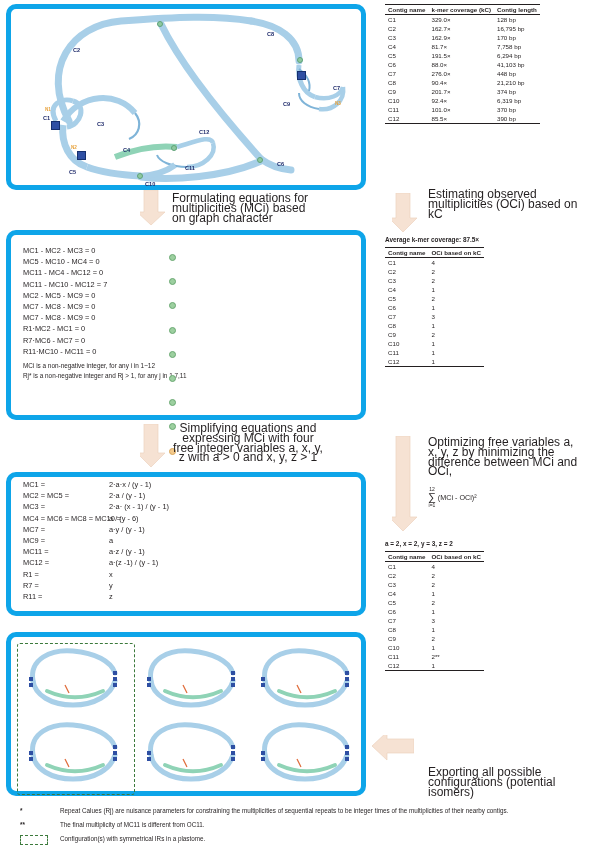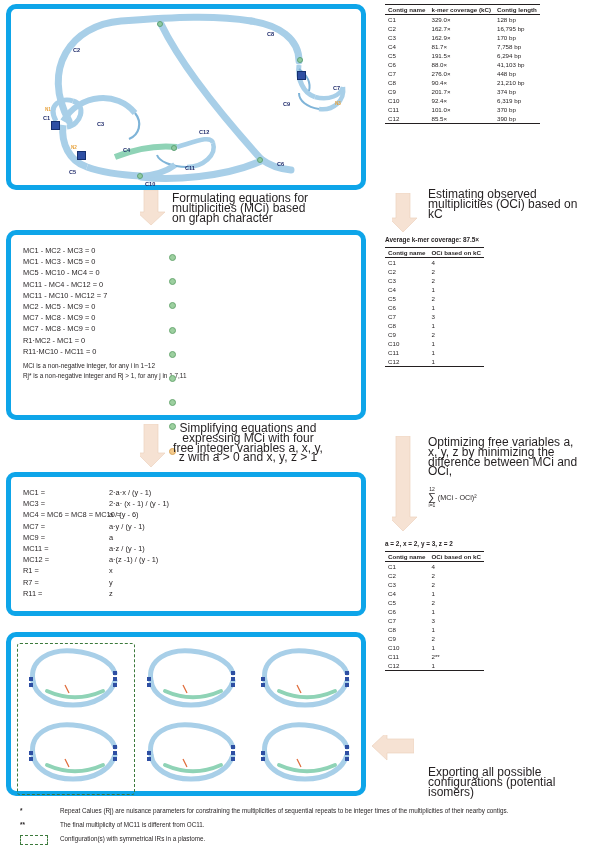--- a/index.html
+++ b/index.html
@@ -169,28 +169,28 @@
 </svg>
 <div class="arrowtext" style="left:172px;top:194px;width:150px;">Formulating equations for multiplicities (MCi) based on graph character</div>
 
 <svg class="arrw" style="left:392px;top:193px;" width="26" height="40">
   <polygon points="4,0 18,0 18,25 25,25 11,39 -3,25 4,25" fill="#f6e2d3" stroke="#ecd3bf" stroke-width="0.7"></polygon>
 </svg>
 <div class="arrowtext" style="left:428px;top:190px;width:150px;">Estimating observed multiplicities (OCi) based on kC</div>
 
 <div class="panel" style="left:6px;top:230px;width:360px;height:190px;padding:10px 12px;">
   <div class="eq">MC1 - MC2 - MC3 = 0</div>
-  <div class="eq">MC1 - MC3 - MC5 = 0</div>
   <div class="eq">MC5 - MC10 - MC4 = 0</div>
   <div class="eq">MC11 - MC4 - MC12 = 0</div>
   <div class="eq">MC11 - MC10 - MC12 = 7</div>
   <div class="eq">MC2 - MC5 - MC9 = 0</div>
   <div class="eq">MC7 - MC8 - MC9 = 0</div>
   <div class="eq">MC7 - MC8 - MC9 = 0</div>
   <div class="eq">R1·MC2 - MC1 = 0</div>
+  <div class="eq">R7·MC6 - MC7 = 0</div>
   <div class="eq">R11·MC10 - MC11 = 0</div>
   <div class="note" style="margin-top:4px;">MCi is a non-negative integer, for any i in 1~12</div>
   <div class="note">Rj* is a non-negative integer and Rj &gt; 1, for any j in 1,7,11</div>
 
   <div class="beadcol" style="left:158px;top:12px;">
     <div><span class="gbead"></span></div>
     <div><span class="gbead"></span></div>
     <div><span class="gbead"></span></div>
     <div><span class="gbead"></span></div>
     <div><span class="gbead"></span></div>
@@ -263,24 +263,28 @@
           <td>1</td>
         </tr>
       <tr>
           <td>C12</td>
           <td>1</td>
         </tr>
     </tbody>
   </table>
 </div>
 
-<div class="panel" style="left:6px;top:472px;width:360px;height:144px;padding:10px 12px;border-radius:9px;">
+<div class="panel" style="left:6px;top:472px;width:360px;height:144px;padding:2px 12px;">
   <div class="eqrow">
       <span class="eq eqlab">MC1 =</span>
       <span class="eq">2·a·x / (y - 1)</span>
+    </div>
+  <div class="eqrow">
+      <span class="eq eqlab">MC2 = MC5 =</span>
+      <span class="eq">2·a / (y - 1)</span>
     </div>
   <div class="eqrow">
       <span class="eq eqlab">MC3 =</span>
       <span class="eq">2·a· (x - 1) / (y - 1)</span>
     </div>
   <div class="eqrow">
       <span class="eq eqlab">MC4 = MC6 = MC8 = MC10 =</span>
       <span class="eq">a / (y - 6)</span>
     </div>
   <div class="eqrow">

